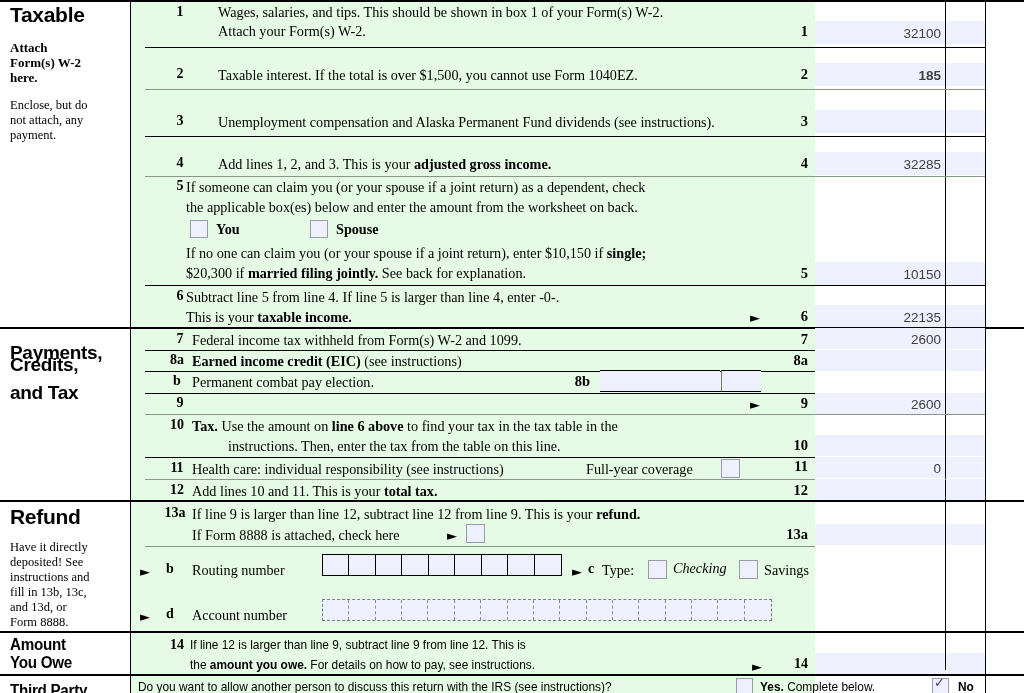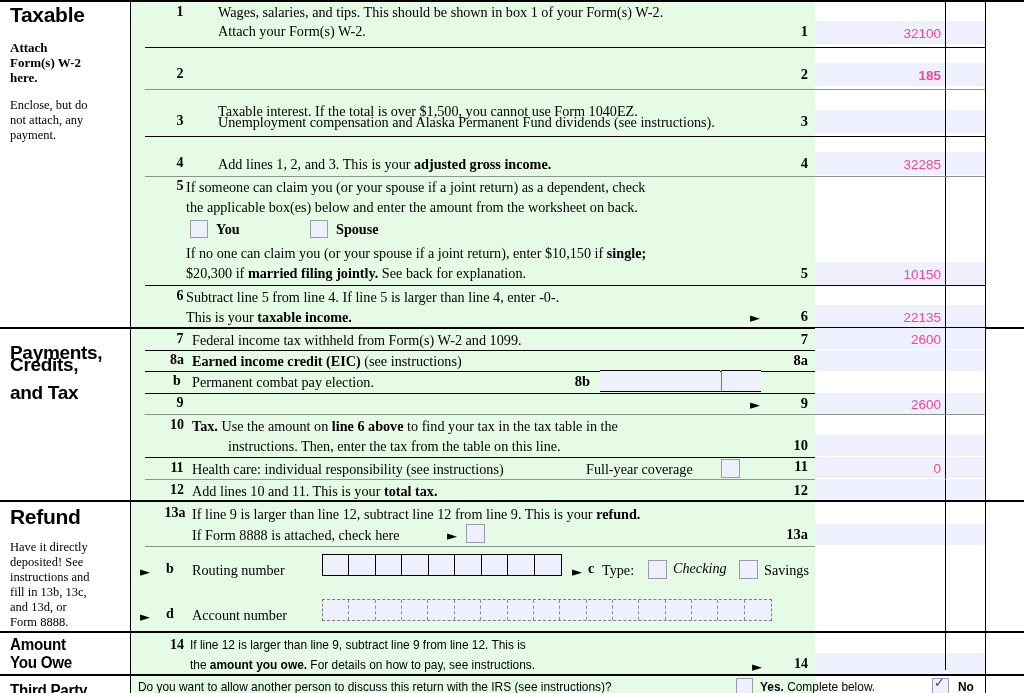--- a/index.html
+++ b/index.html
@@ -74,21 +74,21 @@
     text-align: right;
   }
   
   .amt {
     position: absolute;
     background: #eef0fd;
   }
   .amtval {
     position: absolute;
     font-family: "Liberation Sans", sans-serif;
-    font-size: 13.5px; color: #ec4899;
+    font-size: 13.5px; color: #404040;
     text-align: right;
   }
   
   .cbox {
     position: absolute;
     background: #eef0fd;
     border: 1px solid #9a9aa8;
   }
   .cbox.checked::after {
     content: "✓";
@@ -158,21 +158,21 @@
   <div class="linenum" style="left:170px; top:4px; width:20px;">1</div>
   <div class="body-txt" style="left:218px; top:3px;">Wages, salaries, and tips. This should be shown in box 1 of your Form(s) W-2.</div>
   <div class="body-txt" style="left:218px; top:22px;">Attach your Form(s) W-2.</div>
   <div class="rnum" style="left:770px; top:23px; width:38px;">1</div>
   <div class="amt" style="left:815px; top:21px; width:130px; height:23px;"></div>
   <div class="amt" style="left:946px; top:21px; width:39px; height:23px;"></div>
   <div class="amtval" style="left:815px; top:26px; width:126px;">32100</div>
   <div class="hr" style="left:145px; top:47px; width:840px;"></div>
 
   <div class="linenum" style="left:170px; top:66px; width:20px;">2</div>
-  <div class="body-txt" style="left:218px; top:66px;margin-top:36px;">Taxable interest. If the total is over $1,500, you cannot use Form 1040EZ.</div>
+  <div class="body-txt" style="left:218px; top:66px;">Taxable interest. If the total is over $1,500, you cannot use Form 1040EZ.</div>
   <div class="rnum" style="left:770px; top:66px; width:38px;">2</div>
   <div class="amt" style="left:815px; top:63px; width:130px; height:23px;"></div>
   <div class="amt" style="left:946px; top:63px; width:39px; height:23px;"></div>
   <div class="amtval" style="left:815px; top:68px; width:126px;font-weight:bold;">185</div>
   <div class="hr gray" style="left:145px; top:89px; width:840px;"></div>
 
   <div class="linenum" style="left:170px; top:113px; width:20px;">3</div>
   <div class="body-txt" style="left:218px; top:113px;">Unemployment compensation and Alaska Permanent Fund dividends (see instructions).</div>
   <div class="rnum" style="left:770px; top:113px; width:38px;">3</div>
   <div class="amt" style="left:815px; top:110px; width:130px; height:23px;"></div>

